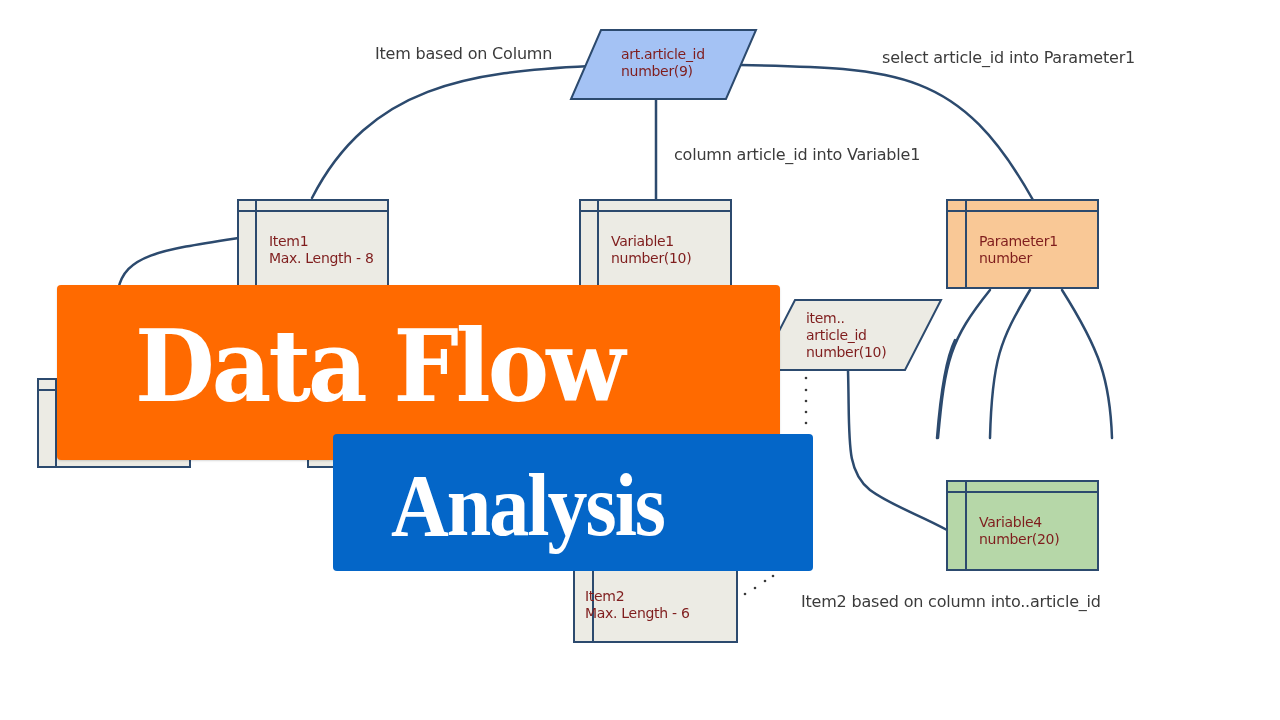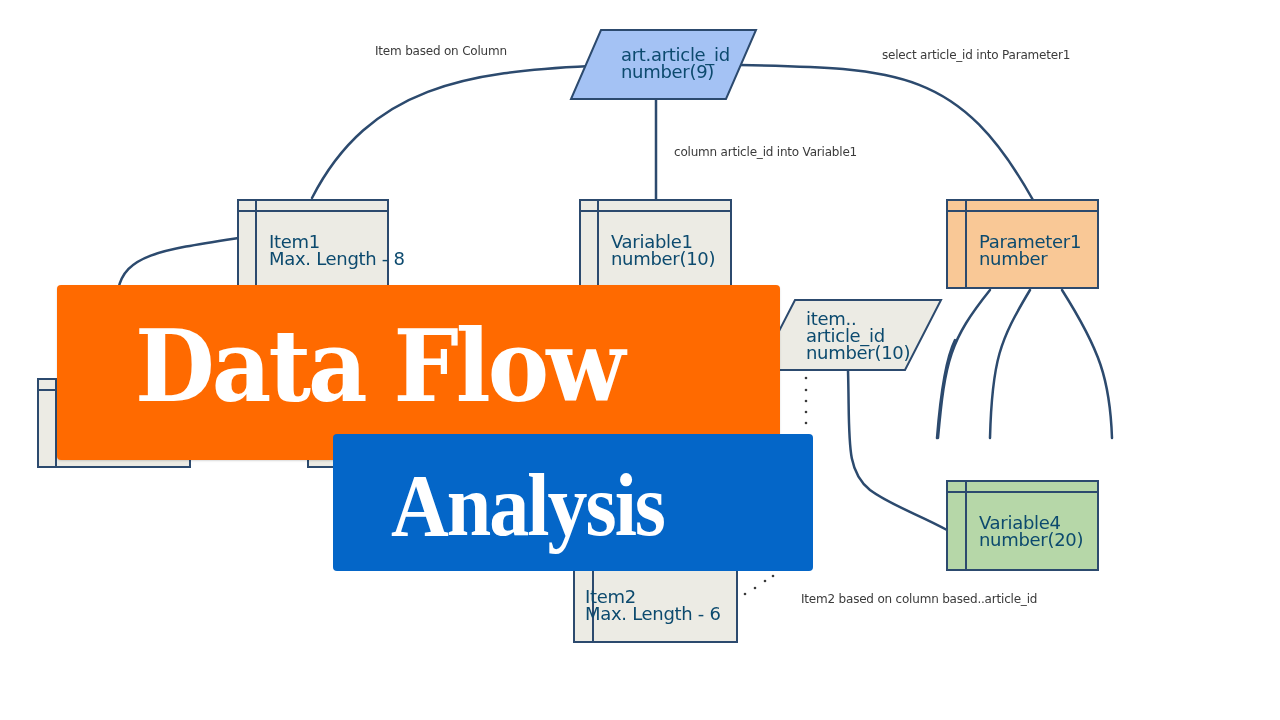--- a/index.html
+++ b/index.html
@@ -3,25 +3,25 @@
   <meta charset="utf-8">
   <style>
     html, body { margin: 0; padding: 0; }
     body {
       width: 1280px; height: 720px; position: relative; overflow: hidden;
       background: #ffffff;
       font-family: "Liberation Sans", "DejaVu Sans", sans-serif;
     }
     #diagram { position: absolute; left: 0; top: 0; width: 1280px; height: 720px; }
     .label {
-      position: absolute; font-size: 12px; color: #3b3b3b; white-space: nowrap;
+      position: absolute; font-size: 16px; color: #3b3b3b; white-space: nowrap;
       font-family: "DejaVu Sans", sans-serif; letter-spacing: -0.2px;
     }
     .node-text {
-      position: absolute; font-size: 18px; line-height: 17px; color: #0c4a6e;
+      position: absolute; font-size: 14px; line-height: 17px; color: #7f1d1d;
       font-family: "DejaVu Sans", sans-serif; letter-spacing: -0.3px; white-space: nowrap;
     }
     .node-text span { display: block; }
     .banner {
       position: absolute; border-radius: 4px; color: #ffffff;
       font-family: "DejaVu Serif", "Liberation Serif", serif; font-weight: bold;
       display: flex; align-items: center;
     }
     #title-banner {
       left: 57px; top: 285px; width: 723px; height: 175px;
@@ -114,21 +114,21 @@
     <line x1="56" y1="379" x2="56" y2="467"></line>
   </g>
   <g stroke="#2c4a6e" stroke-width="2" fill="#ecebe4">
     <rect x="308" y="440" width="40" height="27"></rect>
   </g>
 </svg>
 
 <div class="label" style="left:375px; top:44px;">Item  based on Column</div>
 <div class="label" style="left:882px; top:48px;">select article_id into Parameter1</div>
 <div class="label" style="left:674px; top:145px;">column article_id into Variable1</div>
-<div class="label" style="left:801px; top:592px;">Item2 based on column based..article_id</div>
+<div class="label" style="left:801px; top:592px;">Item2 based on column into..article_id</div>
 
 <div class="node-text" style="left:621px; top:46px;">
   <span>art.article_id</span>
   <span>number(9)</span>
 </div>
 <div class="node-text" style="left:269px; top:233px;">
   <span>Item1</span>
   <span>Max. Length - 8</span>
 </div>
 <div class="node-text" style="left:611px; top:233px;">

